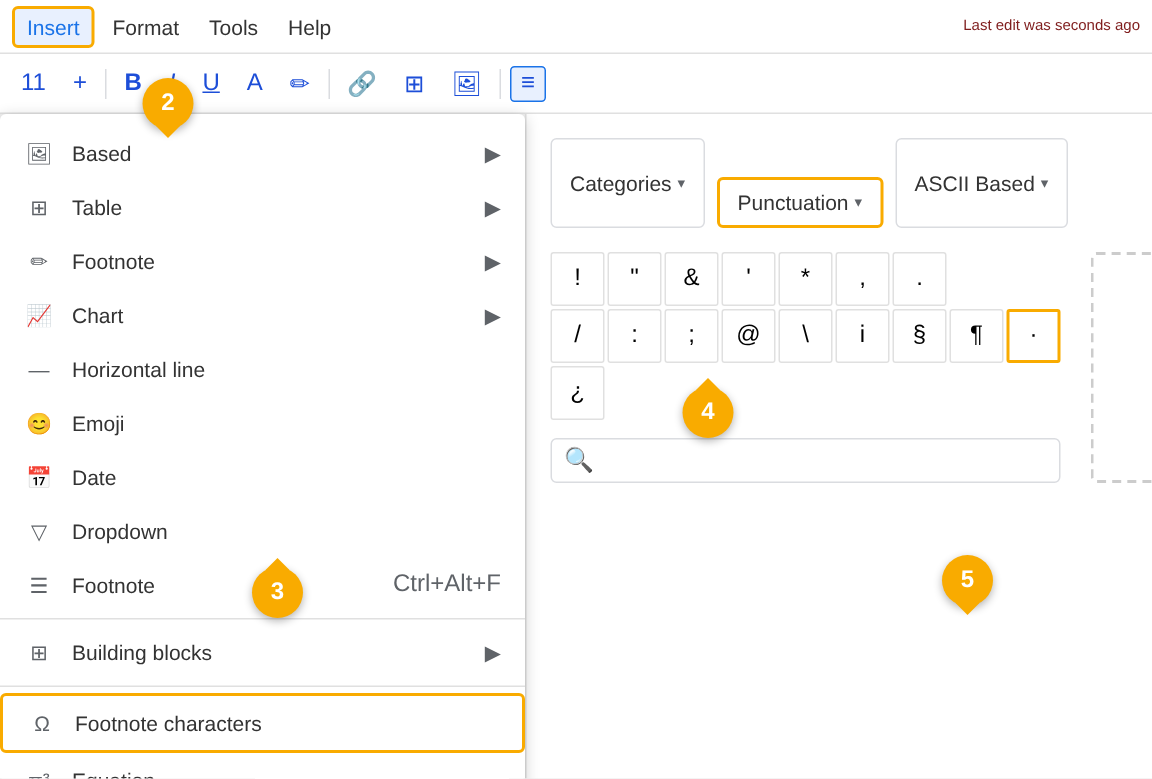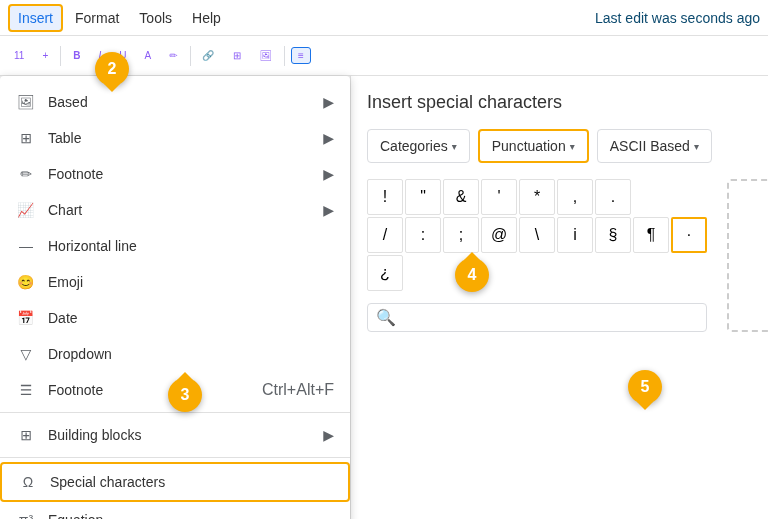--- a/index.html
+++ b/index.html
@@ -31,40 +31,40 @@
       color: #333;
     }
     .menu-item.active {
       background: #e8f0fe;
       border: 2px solid #f9ab00;
       color: #1a73e8;
       font-weight: 500;
     }
     .menu-status {
       margin-left: auto;
-      color: #0c4a6e;
-      font-size: 14px;
+      color: #7f1d1d;
+      font-size: 10px;
     }
 
     
     .toolbar {
       display: flex;
       align-items: center;
       background: #fff;
       border-bottom: 1px solid #e0e0e0;
       padding: 4px 8px;
       gap: 6px;
       height: 40px;
     }
     .toolbar-item {
       padding: 2px 6px;
       cursor: pointer;
       border-radius: 3px;
-      font-size: 10px;
-      color: #8b5cf6;
+      font-size: 16px;
+      color: #1d4ed8;
     }
     .toolbar-item.bold { font-weight: bold; }
     .toolbar-item.italic { font-style: italic; }
     .toolbar-item.underline { text-decoration: underline; }
     .toolbar-sep { width: 1px; height: 20px; background: #dadce0; }
     .toolbar-active { background: #e8f0fe; border: 1px solid #1a73e8; }
 
     
     .main-layout {
       display: flex;
@@ -148,20 +148,21 @@
       padding: 7px 12px;
       border: 1px solid #dadce0;
       border-radius: 4px;
       cursor: pointer;
       font-size: 14px;
       background: #fff;
       color: #333;
     }
     .dropdown-btn.active-btn {
       border: 2px solid #f9ab00;
+      margin-top: 26px;
     }
     .dropdown-btn .chevron { font-size: 10px; color: #5f6368; }
 
     
     .char-grid {
       display: grid;
       grid-template-columns: repeat(9, 36px);
       gap: 2px;
       margin-bottom: 12px;
     }
@@ -339,30 +340,29 @@
     </div>
     <div class="dropdown-divider"></div>
     <div class="dropdown-item">
       <span class="icon">⊞</span>
       <span>Building blocks</span>
       <span class="arrow">▶</span>
     </div>
     <div class="dropdown-divider"></div>
     <div class="dropdown-item highlighted">
       <span class="icon">Ω</span>
-      <span>Special characters</span>
+      <span>Footnote characters</span>
     </div>
     <div class="dropdown-item">
       <span class="icon">π³</span>
       <span>Equation</span>
     </div>
   </div>
 
   <div class="special-chars-panel">
-    <div class="panel-title">Insert special characters</div>
 
     <div class="panel-controls">
       <button class="dropdown-btn">
         <span>Categories</span>
         <span class="chevron">▾</span>
       </button>
       <button class="dropdown-btn active-btn">
         <span>Punctuation</span>
         <span class="chevron">▾</span>
       </button>

